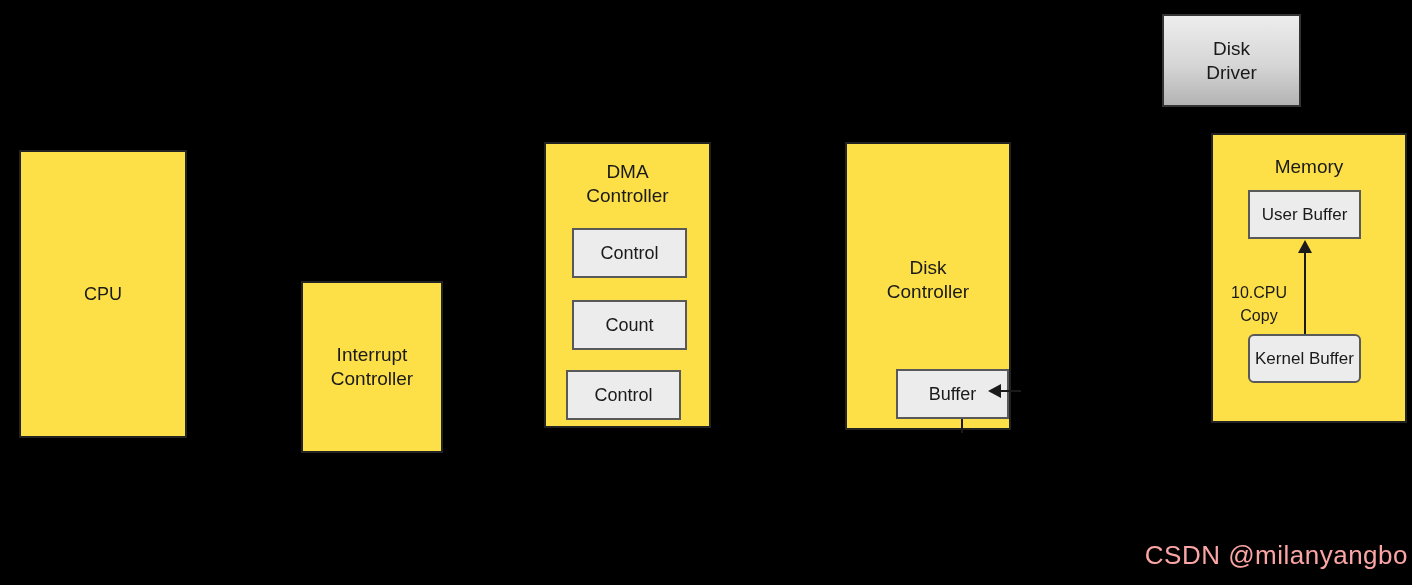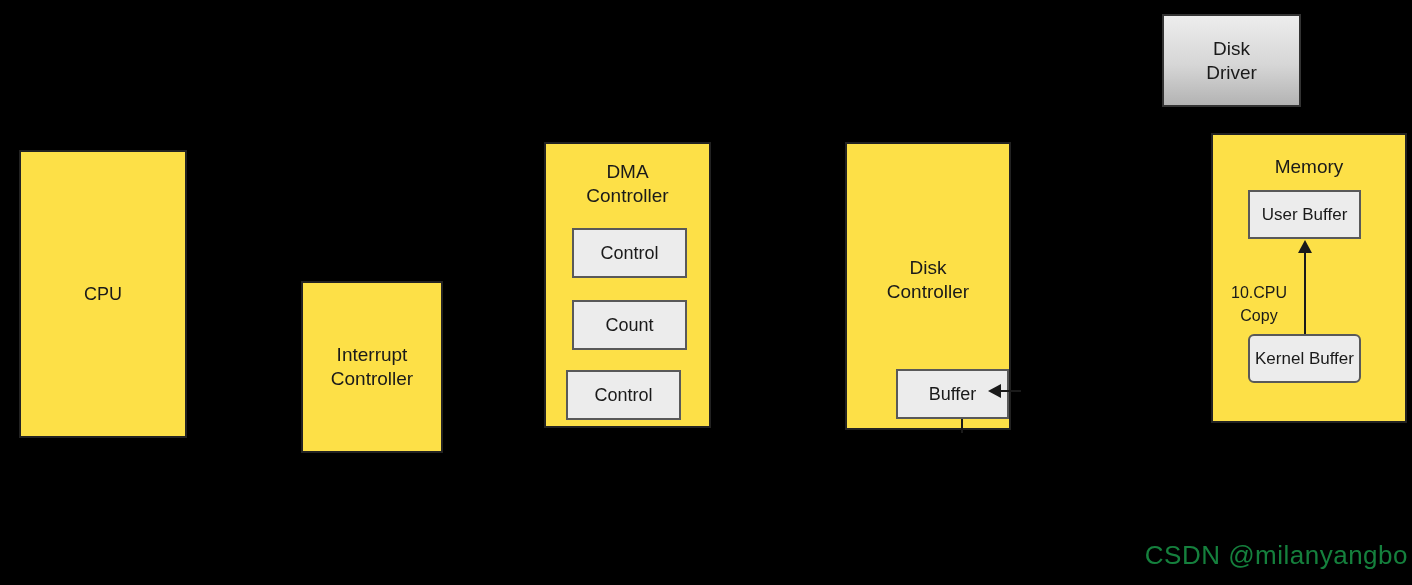--- a/index.html
+++ b/index.html
@@ -64,21 +64,21 @@
     border-left:7px solid transparent; border-right:7px solid transparent;
     border-bottom:13px solid #1a1a1a;
   }
   .copy-label {
     position:absolute; left:5px; top:146px; width:82px;
     font-size:16px; line-height:23px; font-weight:400;
   }
 
   .watermark {
     position:absolute; right:4px; top:540px;
-    font-size:26px; color:#15803d; letter-spacing:0.5px;text-align:center;
+    font-size:26px; color:#fca5a5; letter-spacing:0.5px;text-align:center;
   }
 </style>
 </head>
 <body>
 
 <div class="stage">
 
   <div class="box cpu center-flex">
     <span class="label-lg">CPU</span>
   </div>

